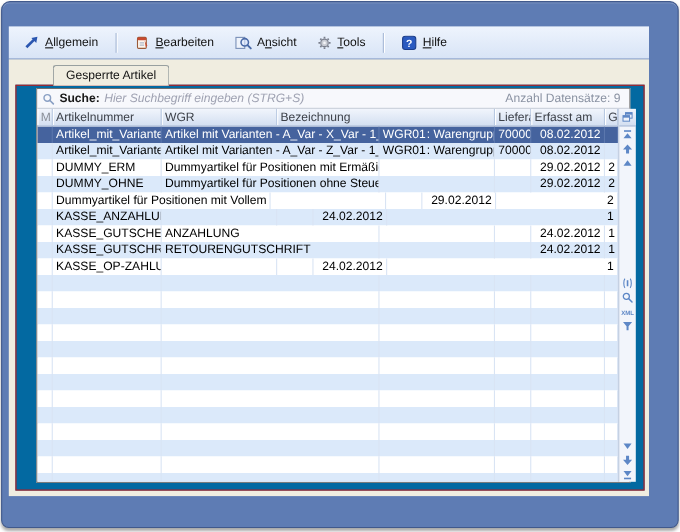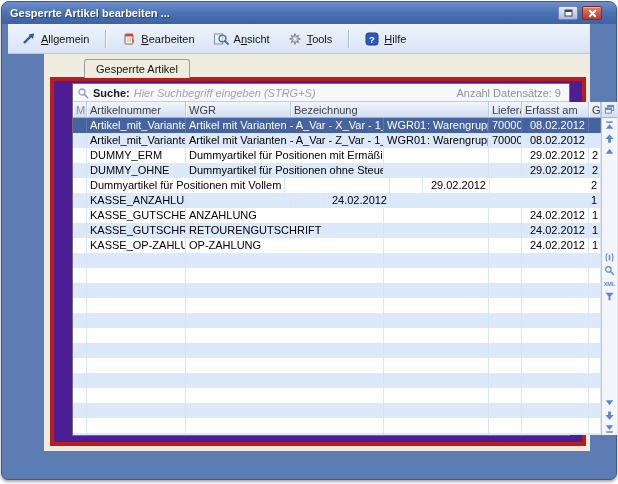--- a/index.html
+++ b/index.html
@@ -21,24 +21,24 @@
 
   
   .toolbar { position:absolute; top:22px; left:6px; right:26px; height:30px;
              background:linear-gradient(180deg,#eef4fd,#d8e4f6); border-bottom:1px solid #b6c7e2;
              display:flex; align-items:center; padding:0 8px; gap:6px; }
   .tbtn { display:flex; align-items:center; gap:5px; padding:3px 6px; font-size:11px; color:#111; border-radius:2px; cursor:default; }
   .tbtn u { text-decoration:underline; }
   .tsep { width:1px; height:18px; background:#a7b9d6; margin:0 4px; box-shadow:1px 0 0 #fff; }
 
   
-  .content { position:absolute; top:52px; left:6px; right:26px; bottom:28px; background:#f0ede0;margin-left:36px; }
+  .content { position:absolute; top:52px; left:6px; right:26px; bottom:28px; background:#f0ede0; }
   .tab { position:absolute; top:5px; left:40px; height:19px; padding:3px 11px; font-size:11px; color:#111;
          background:#f0ede0; border:1px solid #98a0a0; border-bottom:none; border-radius:3px 3px 0 0; z-index:2; }
-  .panel { position:absolute; top:23px; left:6px; right:4px; bottom:5px; border:4px solid #b91c1c; background:#4c1d95; }
+  .panel { position:absolute; top:23px; left:6px; right:4px; bottom:5px; border:1px solid #b91c1c; background:#0369a1; }
 
   
   .grid { position:absolute; top:2px; left:18px; right:12px; bottom:6px; border:1px solid #6e6e6e; background:#fff;
           display:flex; flex-direction:column; font-size:11px; }
   .searchrow { height:18px; flex:0 0 18px; background:#f7f8fc; border-bottom:1px solid #c5cbd8;
                display:flex; align-items:center; padding:0 4px; gap:4px; }
   .slabel { font-weight:bold; color:#1a1a1a; }
   .sph { font-style:italic; color:#9fa2b2; }
   .scount { margin-left:auto; color:#8a92a2; padding-right:4px; }
 
@@ -68,36 +68,20 @@
   .sgroup { display:flex; flex-direction:column; align-items:center; gap:1px; padding:1px 0; }
   .sspacer { flex:1; }
   .sico { width:13px; height:12px; display:flex; align-items:center; justify-content:center; }
 </style>
 </head>
 <body>
 
 <div class="stage">
   <div class="frame">
 
-    <div class="titlebar">
-      <span class="title">Gesperrte Artikel bearbeiten ...</span>
-      <span class="winbtns">
-        <span class="wbtn restore">
-          <svg width="9" height="8" viewBox="0 0 9 8">
-              <rect x="1" y="1" width="7" height="6" fill="#ffffff" stroke="#3a4a6a" stroke-width="1"></rect>
-              <rect x="1" y="1" width="7" height="2" fill="#3a4a6a"></rect>
-            </svg>
-        </span>
-        <span class="wbtn close">
-          <svg width="9" height="9" viewBox="0 0 10 10">
-              <path d="M2 2 L8 8 M8 2 L2 8" stroke="#ffffff" stroke-width="2.2" stroke-linecap="round"></path>
-            </svg>
-        </span>
-      </span>
-    </div>
 
     <div class="toolbar">
       <div class="tbtn">
         <svg width="14" height="13" viewBox="0 0 14 13">
             <path d="M2 11 L9 4" stroke="#2a56b0" stroke-width="2.4" fill="none"></path>
             <path d="M6.5 2.5 L12 1.5 L11 7" fill="#2a56b0"></path>
           </svg>
         <span class="tb-label"><u>A</u>llgemein</span>
       </div>
       <div class="tsep"></div>
@@ -233,21 +217,20 @@
                     <div class="gcell" style="width: 99px;">KASSE_GUTSCHRIFT</div>
                     <div class="gcell" style="width: 198px;">RETOURENGUTSCHRIFT</div>
                     <div class="gcell" style="width: 105px;"></div>
                     <div class="gcell r" style="width: 33px;"></div>
                     <div class="gcell r" style="width: 67px;">24.02.2012</div>
                     <div class="gcell r" style="width: 12px; flex: 1 1 0%;">1</div>
                   </div>
                   <div class="grow">
                     <div class="gcell" style="width: 14px;"></div>
                     <div class="gcell" style="width: 99px;">KASSE_OP-ZAHLUNG</div>
-                    <div class="gcell" style="width: 198px;">OP-ZAHLUNG</div>
                     <div class="gcell" style="width: 105px;"></div>
                     <div class="gcell r" style="width: 33px;"></div>
                     <div class="gcell r" style="width: 67px;">24.02.2012</div>
                     <div class="gcell r" style="width: 12px; flex: 1 1 0%;">1</div>
                   </div>
                   <div class="grow">
                     <div class="gcell" style="width: 14px;"></div>
                     <div class="gcell" style="width: 99px;"></div>
                     <div class="gcell" style="width: 198px;"></div>
                     <div class="gcell" style="width: 105px;"></div>

